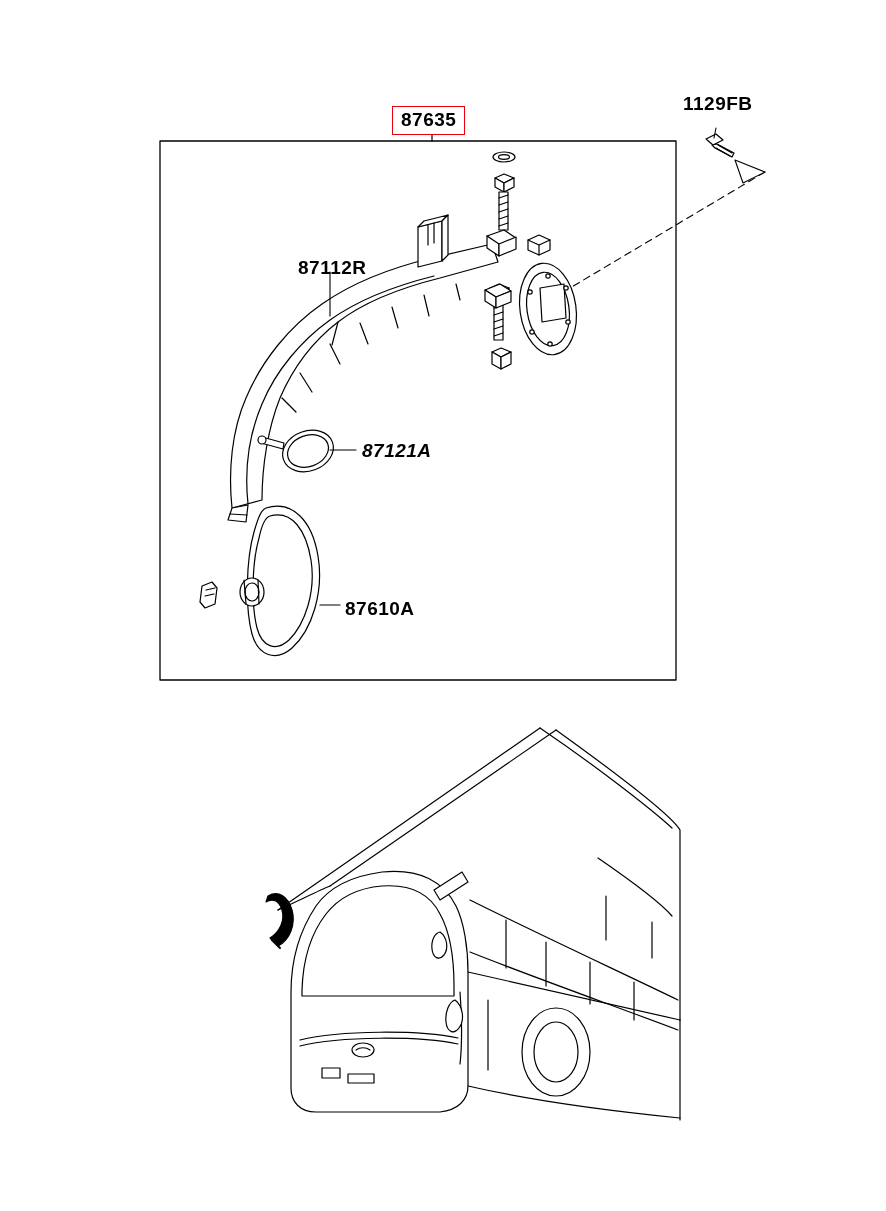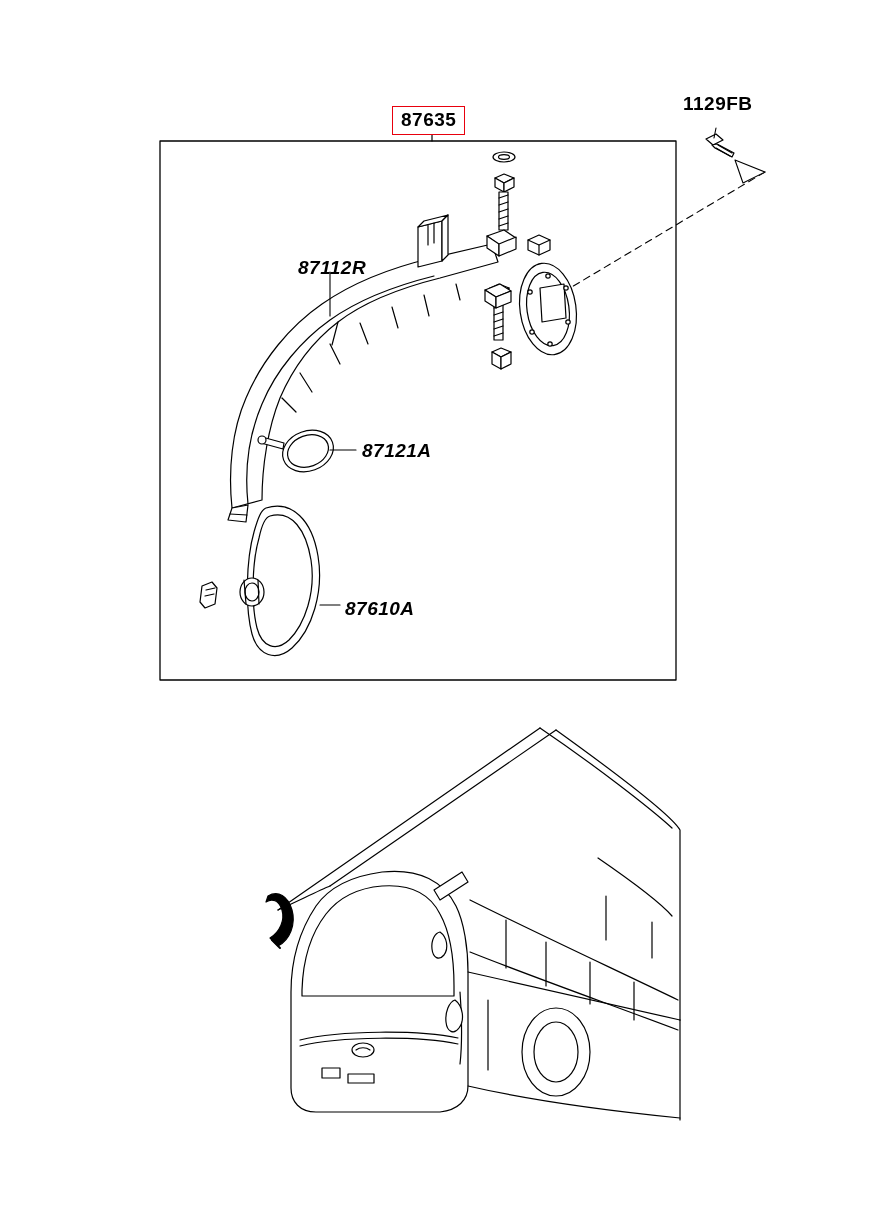--- a/index.html
+++ b/index.html
@@ -271,19 +271,19 @@
         <path d="M272 940 l8 8" stroke="#000000" stroke-width="2"></path>
       </g>
 
     </g>
   </svg>
 
   <div class="lbl lbl-boxed" style="left:392px; top:106px;">87635</div>
 
   <div class="lbl lbl-plain" style="left:683px; top:93px;">1129FB</div>
 
-  <div class="lbl lbl-plain" style="left:298px; top:257px;font-style:italic;">87112R</div>
+  <div class="lbl lbl-plain" style="left:298px; top:257px;">87112R</div>
 
   <div class="lbl lbl-plain" style="left:362px; top:440px;font-style:italic;">87121A</div>
 
-  <div class="lbl lbl-plain" style="left:345px; top:598px;font-style:italic;">87610A</div>
+  <div class="lbl lbl-plain" style="left:345px; top:598px;">87610A</div>
 
 </div>
 
 </body></html>

